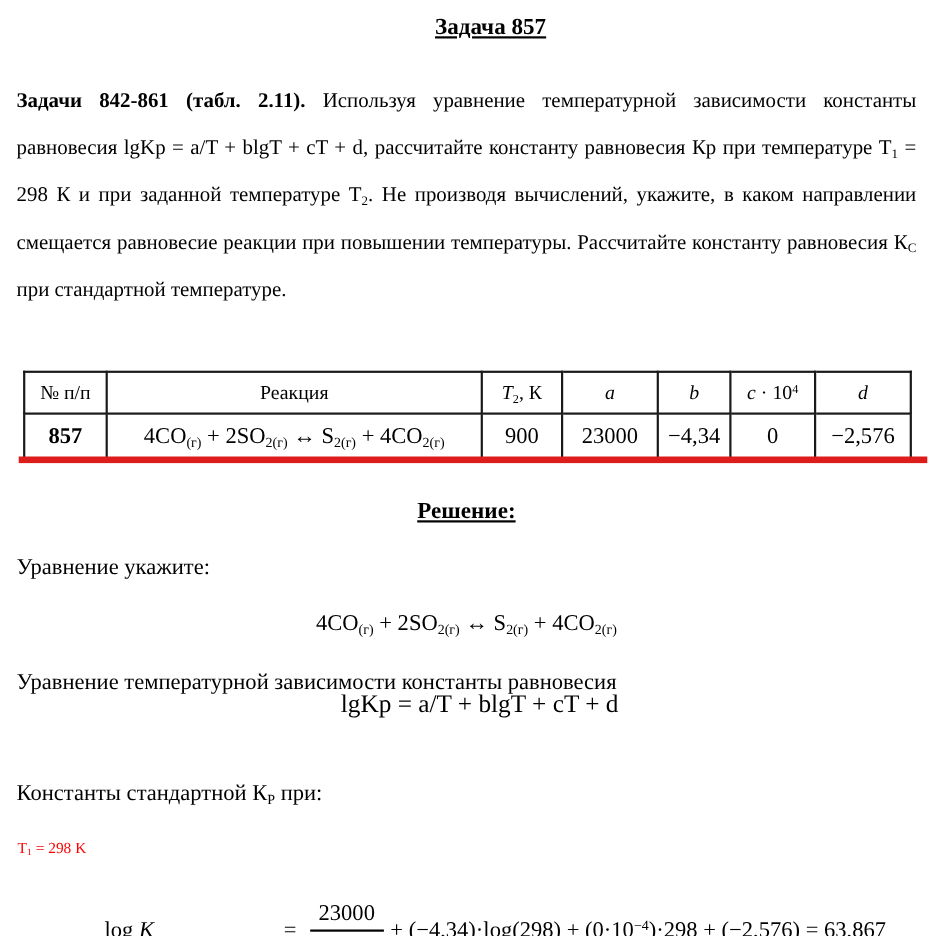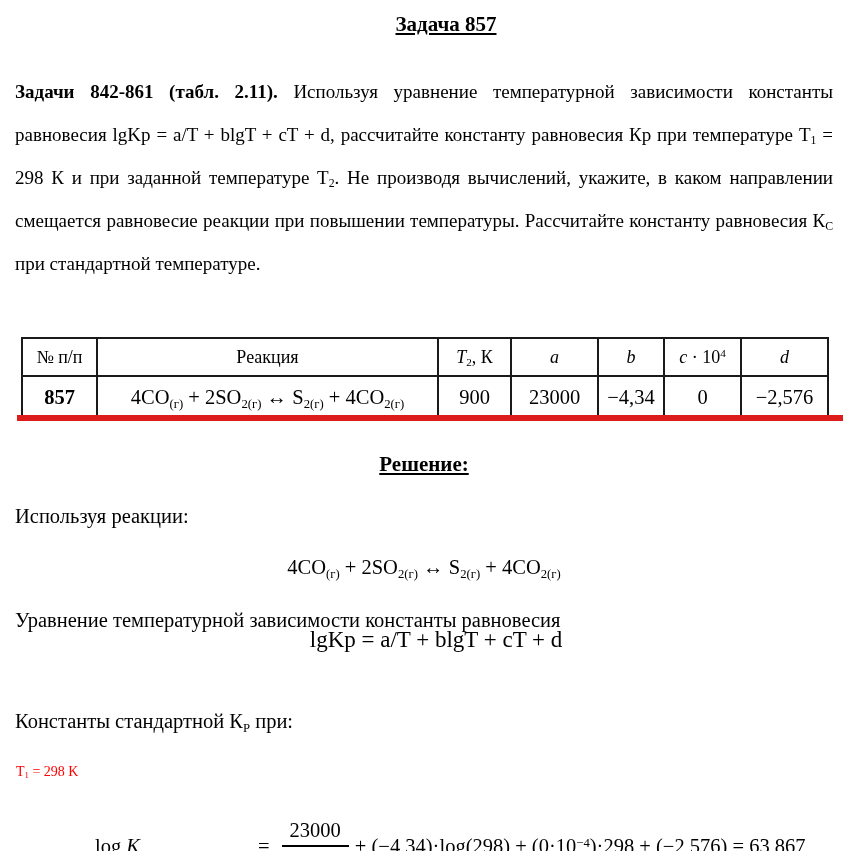--- a/index.html
+++ b/index.html
@@ -71,21 +71,21 @@
         <td>−2,576</td>
       </tr>
     </tbody>
   </table>
 </div>
 
 <div class="abs red-line"></div>
 
 <div class="abs center solution-heading">Решение:</div>
 
-<div class="abs reaction-label">Используя реакции:</div>
+<div class="abs reaction-label">Уравнение укажите:</div>
 
 <div class="abs center reaction-eq"><span>4CO</span><sub>(г)</sub><span> + 2SO</span><sub>2(г)</sub><span> ↔ S</span><sub>2(г)</sub><span> + 4CO</span><sub>2(г)</sub></div>
 
 <div class="abs tempdep-label">Уравнение температурной зависимости константы равновесия</div>
 
 <div class="abs center tempdep-eq">lgKp = a/T + blgT + cT + d</div>
 
 <div class="abs kp-label"><span>Константы стандартной К</span><sub>Р</sub><span> при:</span></div>
 
 <div class="abs t1-value"><span>Т</span><sub>1</sub><span> = 298 K</span></div>

